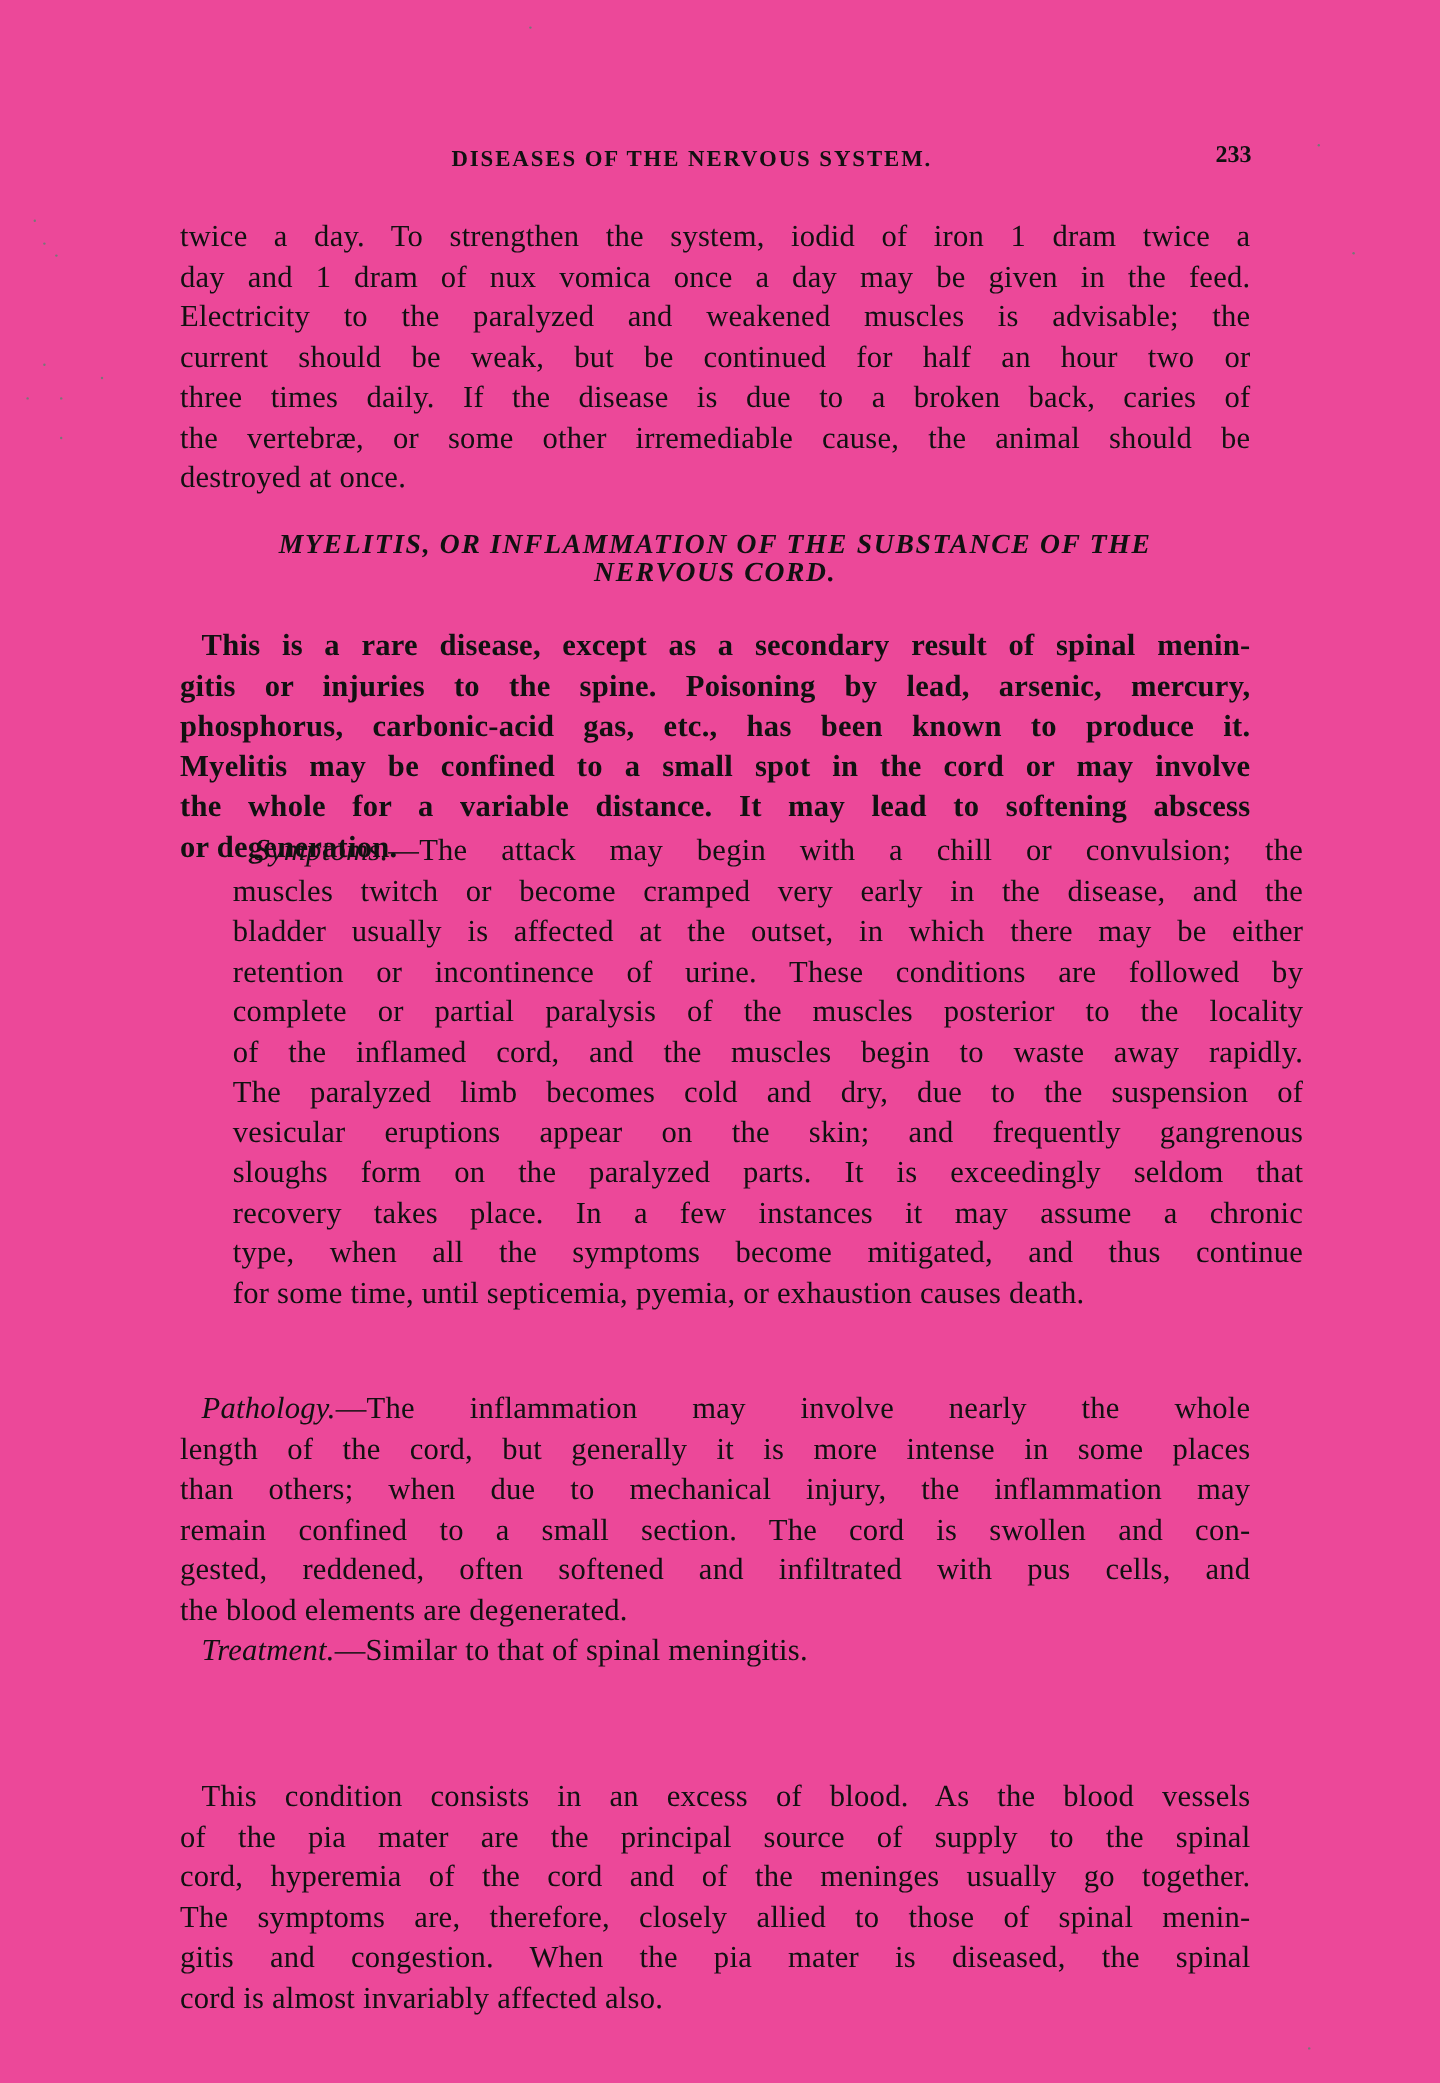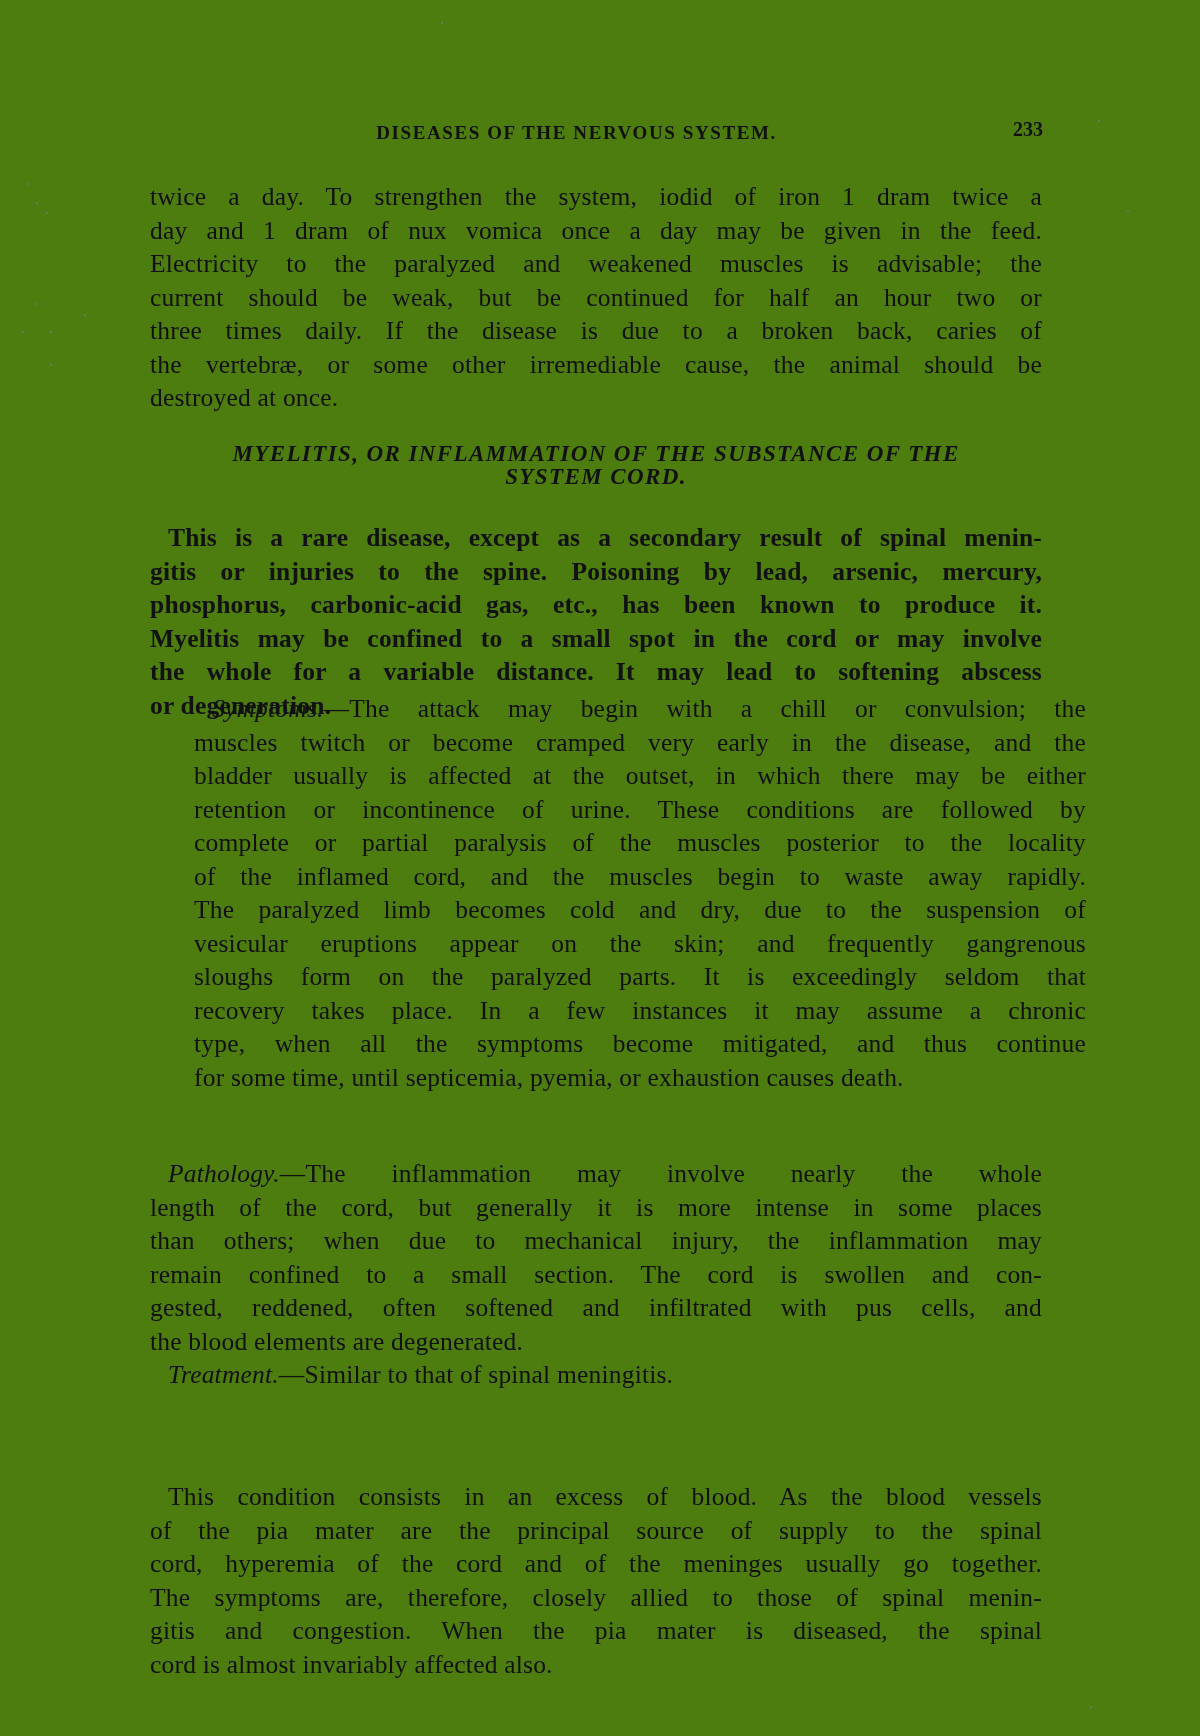--- a/index.html
+++ b/index.html
@@ -1,18 +1,18 @@
 <!DOCTYPE html>
 <html><head>
 <meta charset="utf-8">
 <style>
   html, body { margin: 0; padding: 0; background: #ffffff; }
   body { width: 1200px; height: 1736px; position: relative; overflow: hidden;
          font-family: "Liberation Serif", "DejaVu Serif", serif; color: #111; }
-  .page { position: absolute; left: 0; top: 0; width: 1200px; height: 1736px; background: #4d7c0f; }
+  .page { position: absolute; left: 0; top: 0; width: 1200px; height: 1736px; background: #ec4899; }
   .running-head { position: absolute; top: 118px; left: 150px; width: 893px; height: 34px; }
   .running-title { position: absolute; left: 0; right: 0; text-align: center; top: 4px;
                    font-size: 19px; font-weight: bold; letter-spacing: 1.6px; padding-right: 40px; }
   .page-number { position: absolute; right: 0; top: 0; font-size: 20px; font-weight: bold; }
   .block { position: absolute; left: 150px; width: 892px; }
   .line { height: 33.5px; line-height: 33.5px; font-size: 25.5px; white-space: nowrap;
           text-align: justify; text-align-last: justify; letter-spacing: 0.2px; }
   .line.last { text-align-last: left; }
   .line.indent { padding-left: 18px; }
   .section-heading { position: absolute; left: 150px; width: 892px; text-align: center;
@@ -49,21 +49,21 @@
     <div class="line">day and 1 dram of nux vomica once a day may be given in the feed.</div>
     <div class="line">Electricity to the paralyzed and weakened muscles is advisable; the</div>
     <div class="line">current should be weak, but be continued for half an hour two or</div>
     <div class="line">three times daily.  If the disease is due to a broken back, caries of</div>
     <div class="line">the vertebræ, or some other irremediable cause, the animal should be</div>
     <div class="line last">destroyed at once.</div>
   </div>
 
   <div class="section-heading" style="top:442px;">
     <span class="h-line">MYELITIS, OR INFLAMMATION OF THE SUBSTANCE OF THE</span>
-    <span class="h-line">SYSTEM CORD.</span>
+    <span class="h-line">NERVOUS CORD.</span>
   </div>
 
   <div class="block" style="top:521px;font-weight:bold;">
     <div class="line indent">This is a rare disease, except as a secondary result of spinal menin-</div>
     <div class="line">gitis or injuries to the spine.  Poisoning by lead, arsenic, mercury,</div>
     <div class="line">phosphorus, carbonic-acid gas, etc., has been known to produce it.</div>
     <div class="line">Myelitis may be confined to a small spot in the cord or may involve</div>
     <div class="line">the whole for a variable distance.  It may lead to softening abscess</div>
     <div class="line last">or degeneration.</div>
   </div>

